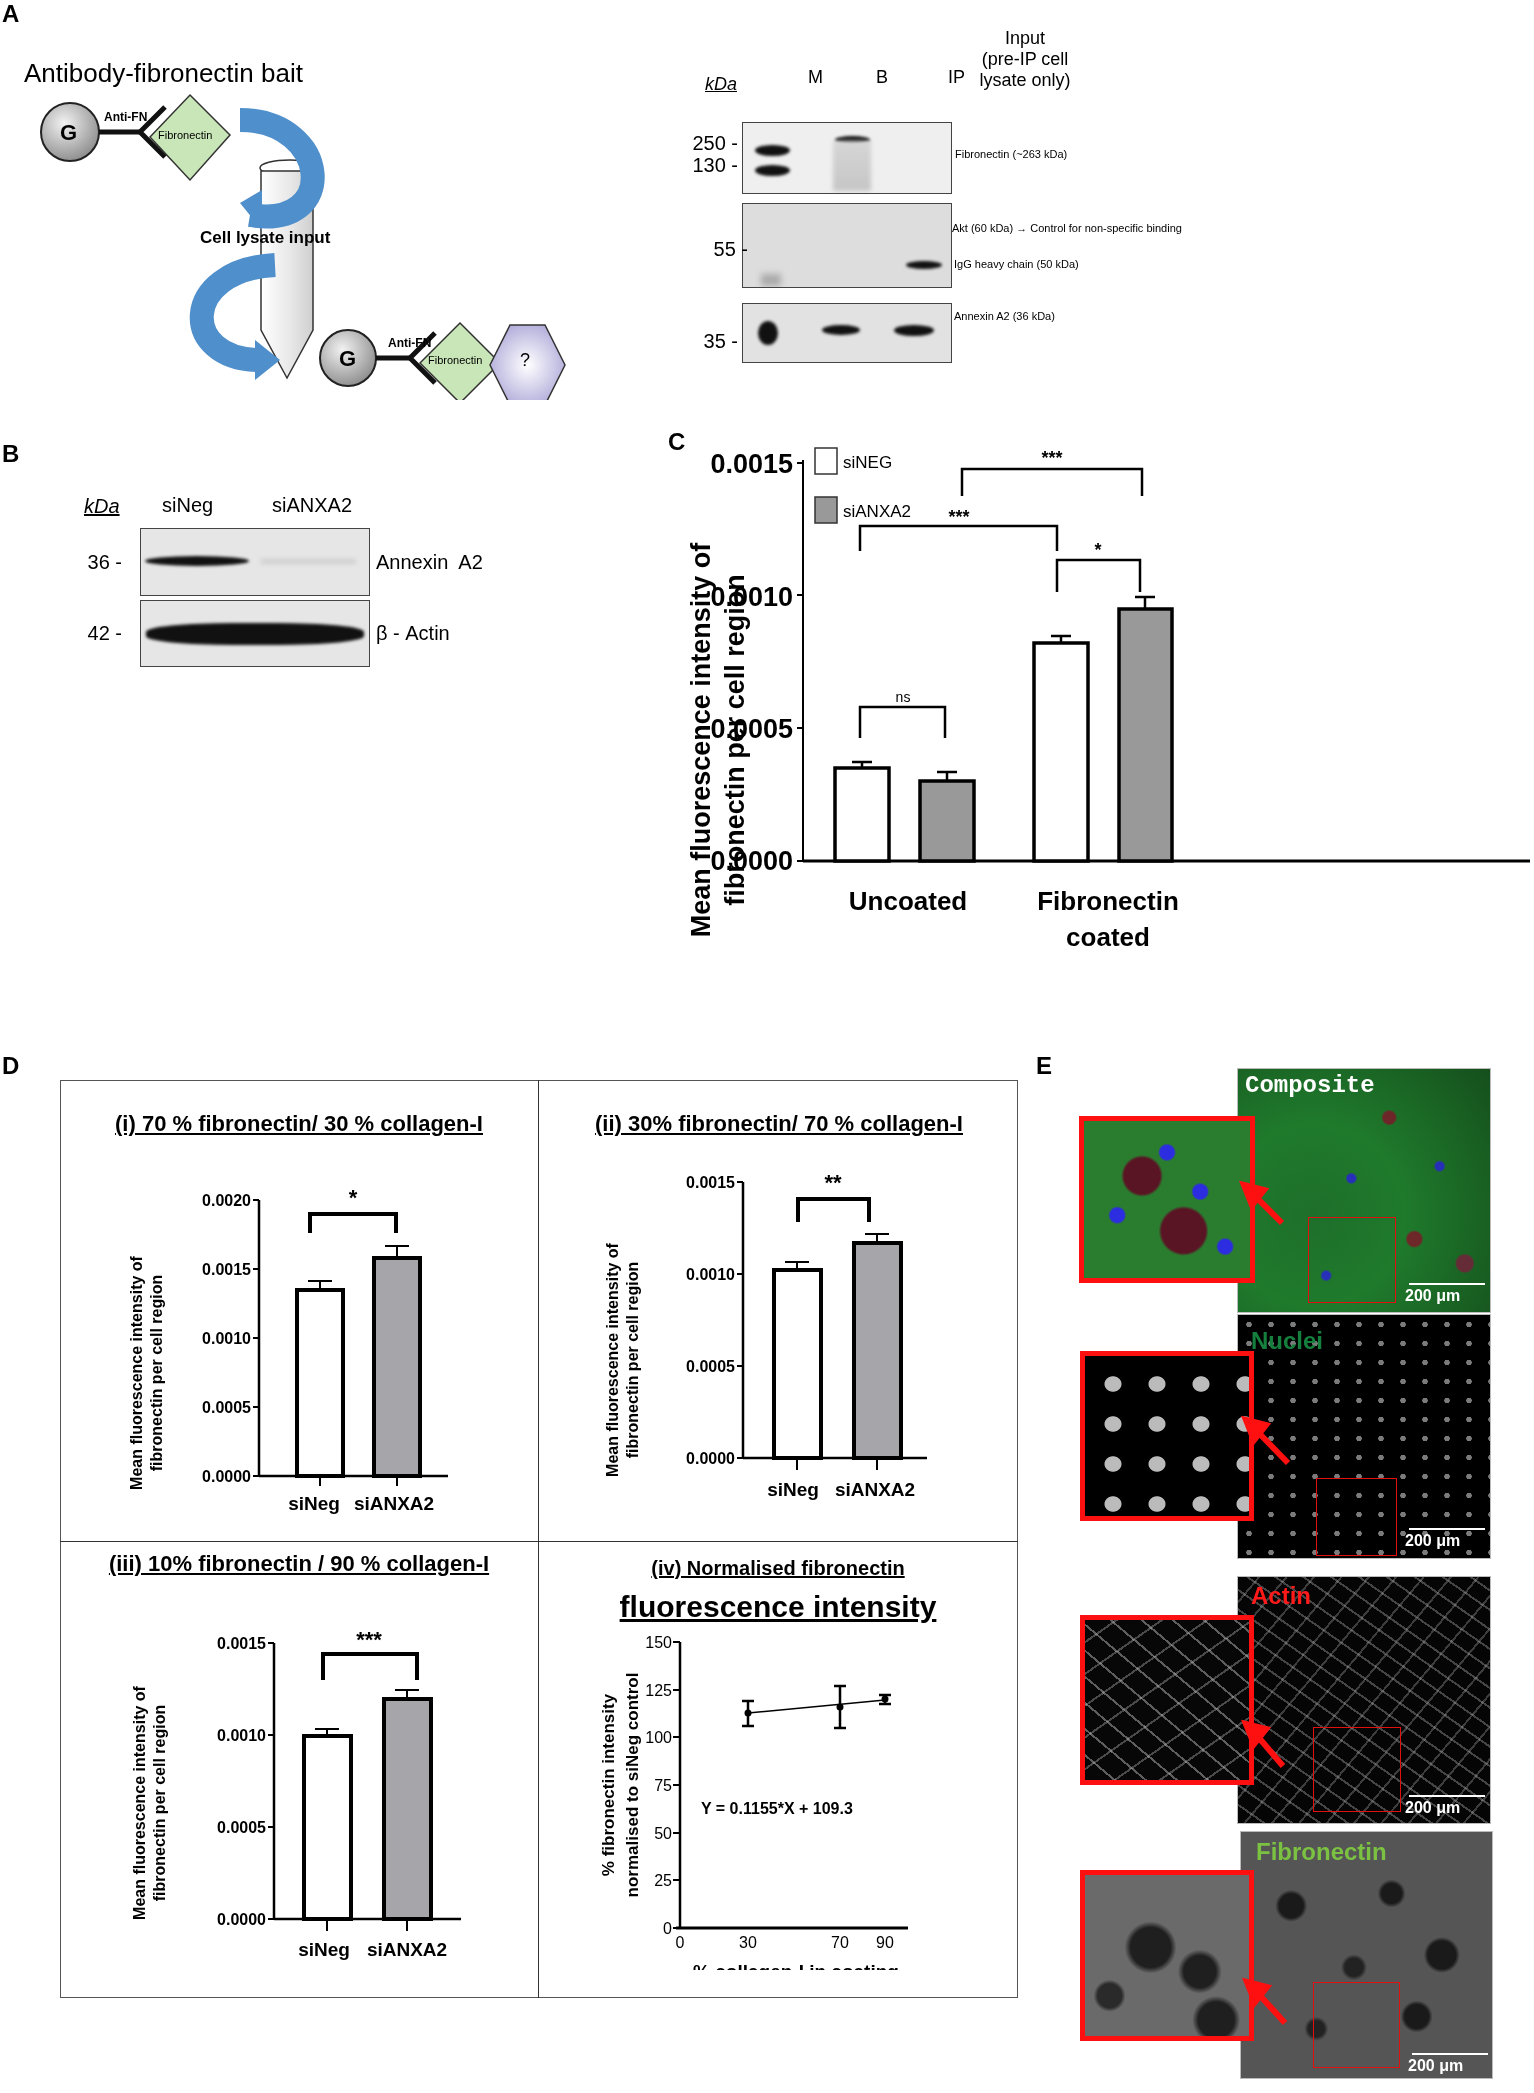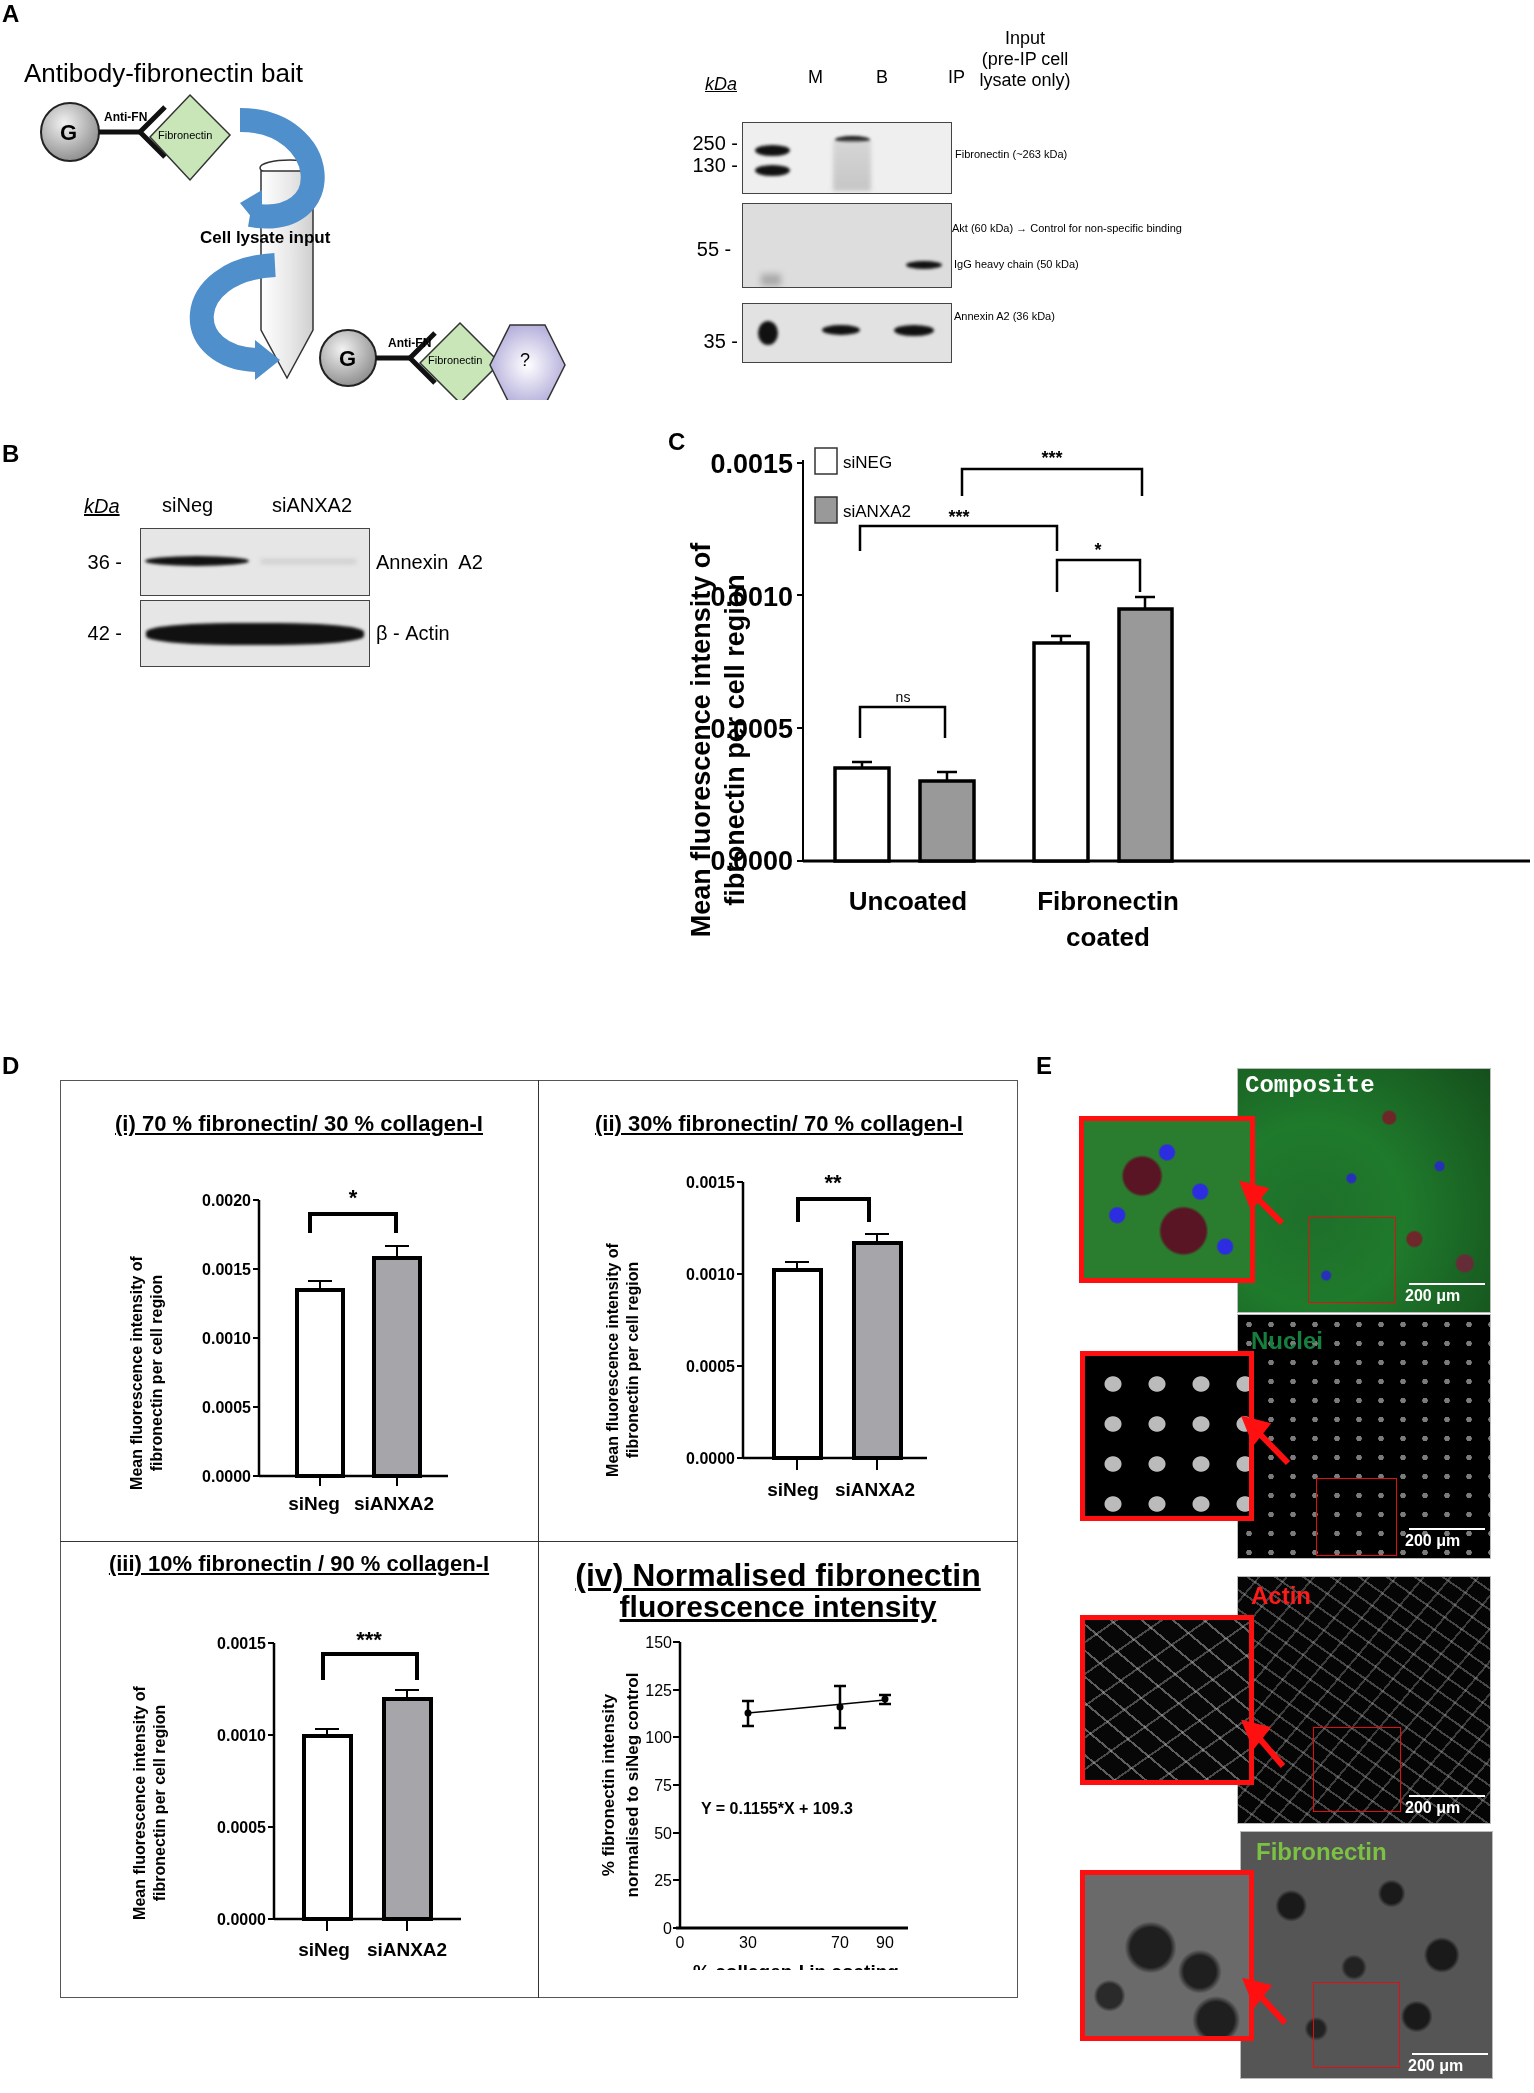--- a/index.html
+++ b/index.html
@@ -95,21 +95,21 @@
     <div class="abs" style="left:18px;top:70px;width:20px;height:12px;background:#aaa;filter:blur(3px);"></div>
   </div>
   <div class="blot" style="left:52px;top:283px;width:210px;height:60px;background:#e2e2e2;">
     <div class="band" style="left:15px;top:17px;width:20px;height:24px;"></div>
     <div class="band" style="left:79px;top:21px;width:38px;height:10px;"></div>
     <div class="band" style="left:151px;top:21px;width:40px;height:11px;"></div>
   </div>
 
   <div class="abs mw" style="left:0;top:112px;width:48px;">250 -</div>
   <div class="abs mw" style="left:0;top:134px;width:48px;">130 -</div>
-  <div class="abs mw" style="left:0;top:218px;width:48px;text-align:center;">55 -</div>
+  <div class="abs mw" style="left:10px;top:218px;width:48px;">55 -</div>
   <div class="abs mw" style="left:0;top:310px;width:48px;">35 -</div>
 
   <div class="abs bandlbl" style="left:265px;top:128px;">Fibronectin (~263 kDa)</div>
   <div class="abs bandlbl" style="left:262px;top:202px;white-space:nowrap;">Akt (60 kDa) → Control for non-specific binding</div>
   <div class="abs bandlbl" style="left:264px;top:238px;">IgG heavy chain (50 kDa)</div>
   <div class="abs bandlbl" style="left:264px;top:290px;">Annexin A2 (36 kDa)</div>
 </div>
 
 <div class="abs plabel" style="left:2px;top:440px;">B</div>
 <div class="abs" style="left:0;top:420px;width:640px;height:260px;">
@@ -194,21 +194,21 @@
 </div>
 
 <div class="abs plabel" style="left:2px;top:1052px;">D</div>
 <div class="dbox" style="left:60px;top:1080px;width:958px;height:918px;"></div>
 <div class="abs" style="left:538px;top:1080px;width:1px;height:918px;background:#333;"></div>
 <div class="abs" style="left:60px;top:1541px;width:958px;height:1px;background:#333;"></div>
 
 <div class="dtitle" style="left:68px;top:1111px;width:462px;">(i) 70 % fibronectin/ 30 % collagen-I</div>
 <div class="dtitle" style="left:546px;top:1111px;width:466px;">(ii) 30% fibronectin/ 70 % collagen-I</div>
 <div class="dtitle" style="left:64px;top:1551px;width:470px;">(iii) 10% fibronectin / 90 % collagen-I</div>
-<div class="dtitle" style="left:540px;top:1557px;width:476px;font-size:32px;">(iv) Normalised fibronectin</div>
+<div class="dtitle" style="left:540px;top:1557px;width:476px;font-size:20px;">(iv) Normalised fibronectin</div>
 <div class="dtitle" style="left:540px;top:1590px;width:476px;font-size:30px;">fluorescence intensity</div>
 
 <svg class="abs" style="left:60px;top:1160px" width="478" height="380">
   <g transform="translate(82,213) rotate(-90)" font-weight="bold" font-size="16" text-anchor="middle">
     <text y="0">Mean fluorescence intensity of</text>
       <text y="20">fibronectin per cell region</text>
   </g>
   <line x1="199" y1="40" x2="199" y2="316" stroke="#000" stroke-width="2.5"></line>
   <line x1="199" y1="316" x2="388" y2="316" stroke="#000" stroke-width="2.5"></line>
   <g stroke="#000" stroke-width="2">

